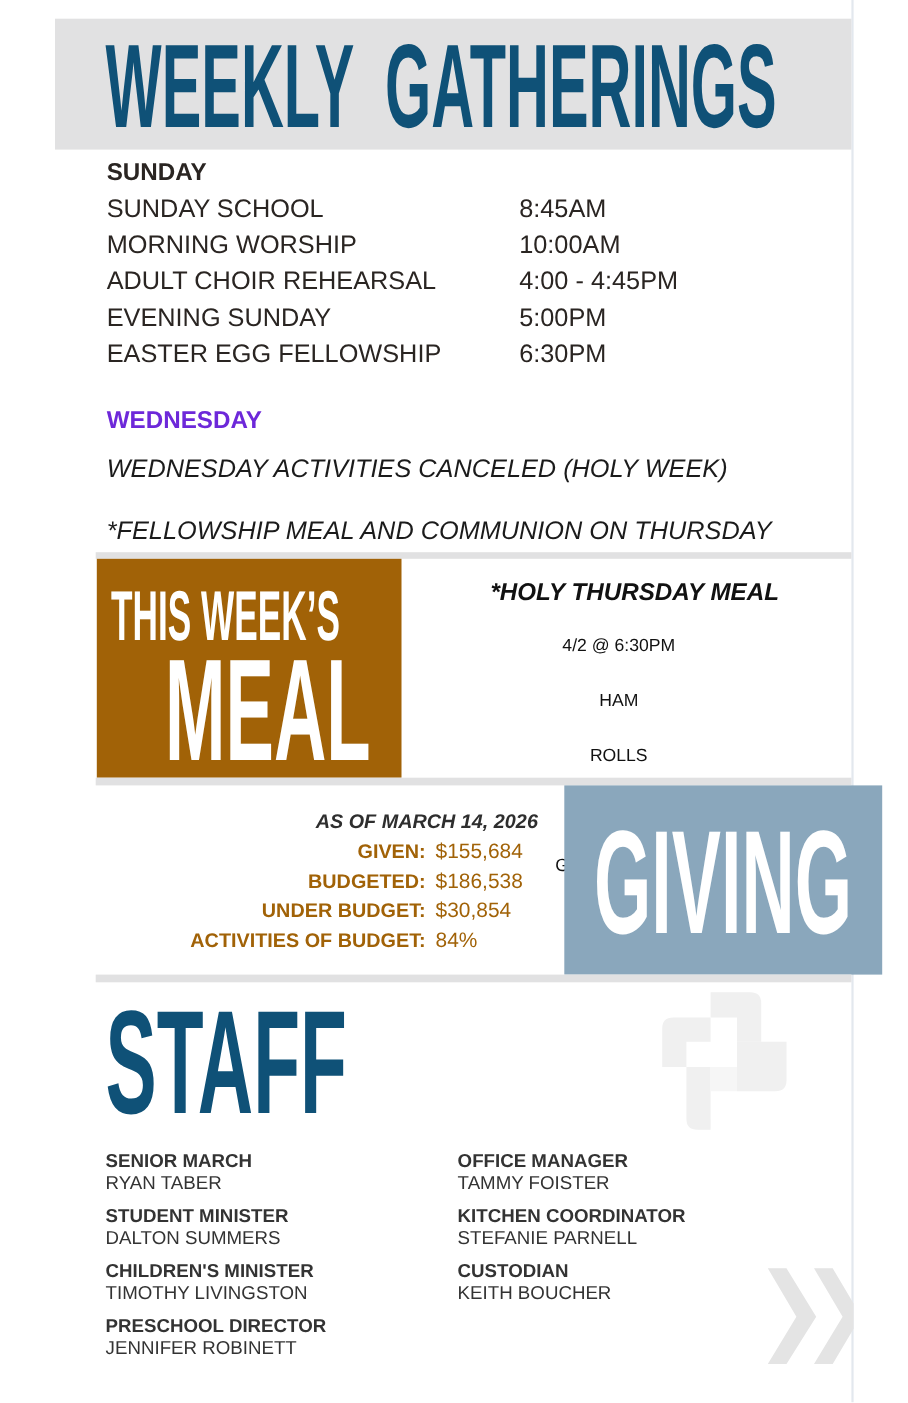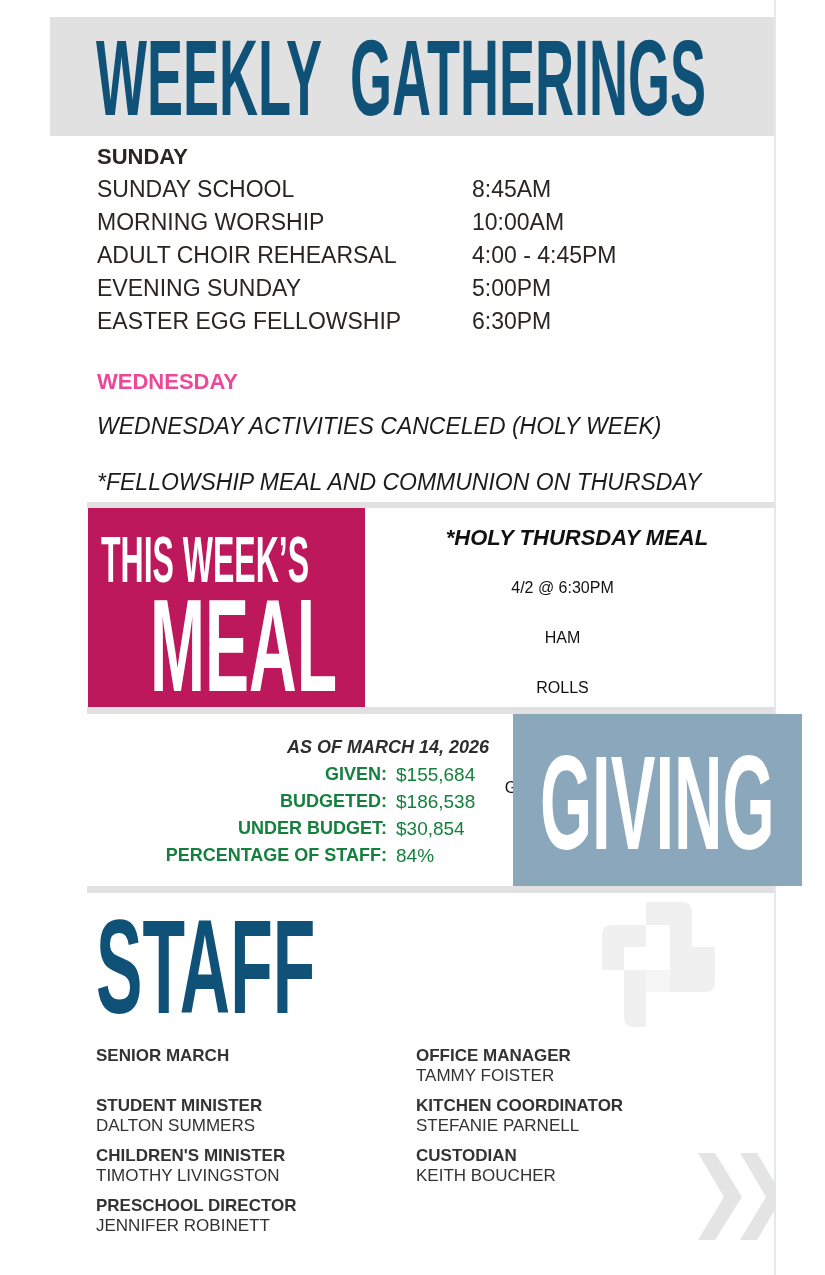--- a/index.html
+++ b/index.html
@@ -20,32 +20,32 @@
   .day-heading { left: 97px; font-size: 22px; font-weight: bold; color: #2a2522; }
   .sched-row { left: 97px; width: 560px; height: 33px; font-size: 23px; color: #2a2522; }
   .sched-row .ev { position: absolute; left: 0; top: 0; }
   .sched-row .tm { position: absolute; left: 375px; top: 0; }
   .italic-line { left: 97px; font-size: 23px; font-style: italic; color: #1b1b1b; white-space: nowrap; }
 
   
   .rule { background: #e1e1e2; }
 
   
-  .meal-box { left: 88px; top: 508px; width: 277px; height: 199px; background: #be185d; overflow: hidden; }
+  .meal-box { left: 88px; top: 508px; width: 277px; height: 199px; background: #a16207; overflow: hidden; }
   .meal-line1 { left: 13px; top: 20px; font-size: 64px; line-height: 64px; color: #ffffff; transform: scaleX(0.5); }
   .meal-line2 { left: 62px; top: 72px; font-size: 132px; line-height: 132px; color: #ffffff; transform: scaleX(0.5); }
   .meal-details { left: 366px; top: 525px; width: 393px; text-align: center; color: #111111; }
   .meal-details .title { font-size: 22px; font-weight: bold; font-style: italic; line-height: 26px; margin-left: 29px; }
   .meal-details .item { font-size: 16px; line-height: 26px; margin-top: 24px; }
 
   
   .giving-box { left: 513px; top: 714px; width: 261px; height: 172px; background: #8aa7bc; overflow: hidden; padding-left: 28px; }
   .giving-word { left: 27px; top: 22px; font-size: 134px; line-height: 134px; color: #ffffff; transform: scaleX(0.5); }
   .giving-asof { left: 200px; width: 289px; top: 737px; text-align: right; font-size: 18px; font-weight: bold; color: #2e2e2e; font-style: italic; }
-  .giving-row { left: 100px; width: 400px; height: 27px; font-size: 18px; color: #15803d; }
+  .giving-row { left: 100px; width: 400px; height: 27px; font-size: 18px; color: #a16207; }
   .giving-row .lbl { position: absolute; right: 113px; top: 0; font-weight: bold; white-space: nowrap; }
   .giving-row .val { position: absolute; left: 296px; top: 0; font-size: 19px; white-space: nowrap; }
 
   
   .staff-title { left: 96px; top: 900px; font-size: 134px; line-height: 134px; color: #0f5177; transform: scaleX(0.52); }
   .staff-entry { width: 320px; color: #333333; }
   .staff-entry .role { font-size: 17px; font-weight: bold; line-height: 20px; white-space: nowrap; }
   .staff-entry .name { font-size: 17px; line-height: 20px; white-space: nowrap; }
 
   .logo { left: 600px; top: 900px; width: 120px; height: 130px; }
@@ -74,21 +74,21 @@
 </div>
 <div class="abs sched-row" style="top:275px;">
   <span class="ev">EVENING SUNDAY</span>
   <span class="tm">5:00PM</span>
 </div>
 <div class="abs sched-row" style="top:308px;">
   <span class="ev">EASTER EGG FELLOWSHIP</span>
   <span class="tm">6:30PM</span>
 </div>
 
-<div class="abs day-heading" style="top:369px; color:#ec4899;">WEDNESDAY</div>
+<div class="abs day-heading" style="top:369px; color:#6d28d9;">WEDNESDAY</div>
 <div class="abs italic-line" style="top:403px;margin-top:10px;">WEDNESDAY ACTIVITIES CANCELED (HOLY WEEK)</div>
 <div class="abs italic-line" style="top:469px;">*FELLOWSHIP MEAL AND COMMUNION ON THURSDAY</div>
 
 <div class="abs rule" style="left:87px; top:502px; width:687px; height:6px;"></div>
 <div class="abs meal-box">
   <div class="abs condensed meal-line1">THIS WEEK’S</div>
   <div class="abs condensed meal-line2">MEAL</div>
 </div>
 <div class="abs meal-details">
   <div class="title">*HOLY THURSDAY MEAL</div>
@@ -107,40 +107,41 @@
 </div>
 <div class="abs giving-row" style="top:791px;">
   <span class="lbl">BUDGETED:</span>
   <span class="val">$186,538</span>
 </div>
 <div class="abs giving-row" style="top:818px;">
   <span class="lbl">UNDER BUDGET:</span>
   <span class="val">$30,854</span>
 </div>
 <div class="abs giving-row" style="top:845px;">
-  <span class="lbl">PERCENTAGE OF STAFF:</span>
+  <span class="lbl">ACTIVITIES OF BUDGET:</span>
   <span class="val">84%</span>
 </div>
 <div class="abs giving-box">
   <div class="abs condensed giving-word">GIVING</div>
 </div>
 <div class="abs rule" style="left:87px; top:886px; width:687px; height:7px;"></div>
 
 <div class="abs condensed staff-title">STAFF</div>
 
 <svg class="abs logo" viewBox="600 900 120 130">
   <path d="M646 902 H682 Q692 902 692 912 V947 H670 V925 H646 Z" fill="#f0f0f0"></path>
   <path d="M612 925 H646 V947 H624 V970 H602 V935 Q602 925 612 925 Z" fill="#f0f0f0"></path>
   <path d="M670 947 H715 V982 Q715 992 705 992 H670 Z" fill="#f0f0f0"></path>
   <path d="M624 970 H646 V1027 H634 Q624 1027 624 1017 Z" fill="#f0f0f0"></path>
   <path d="M646 970 H670 V992 H646 Z" fill="#f6f6f6"></path>
 </svg>
 
 <div class="abs staff-entry" style="left:96px; top:1046px;">
   <div class="role">SENIOR MARCH</div>
+  <div class="name">RYAN TABER</div>
 </div>
 <div class="abs staff-entry" style="left:96px; top:1096px;">
   <div class="role">STUDENT MINISTER</div>
   <div class="name">DALTON SUMMERS</div>
 </div>
 <div class="abs staff-entry" style="left:96px; top:1146px;">
   <div class="role">CHILDREN'S MINISTER</div>
   <div class="name">TIMOTHY LIVINGSTON</div>
 </div>
 <div class="abs staff-entry" style="left:96px; top:1196px;">

